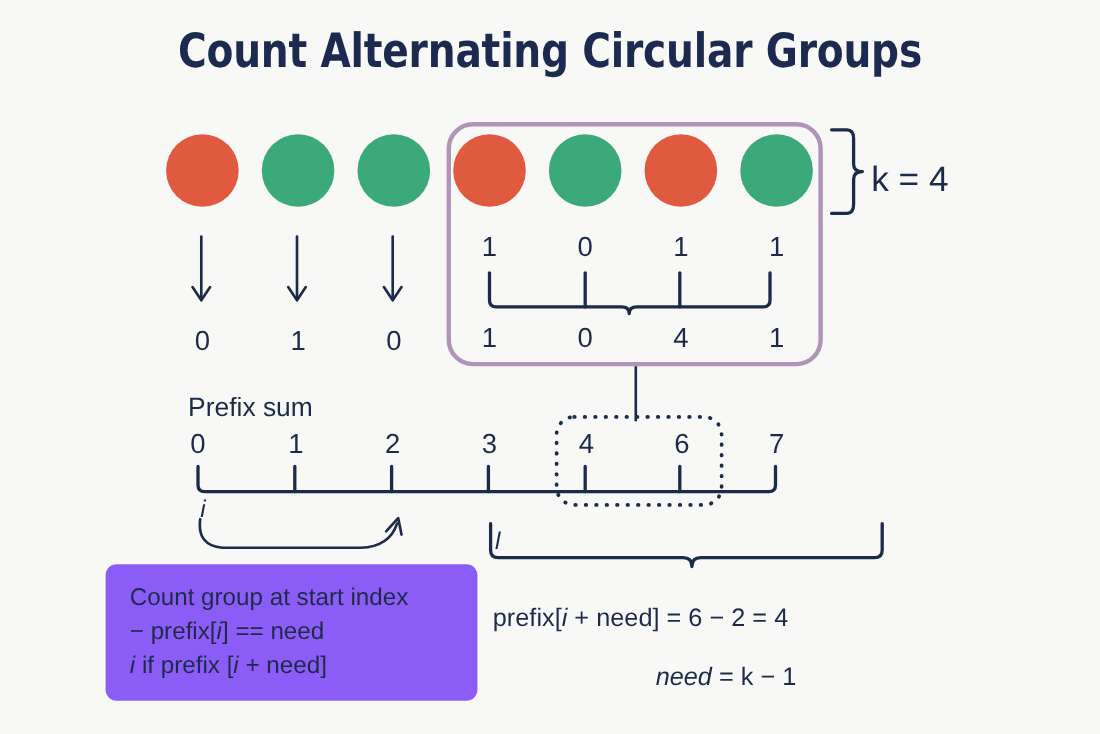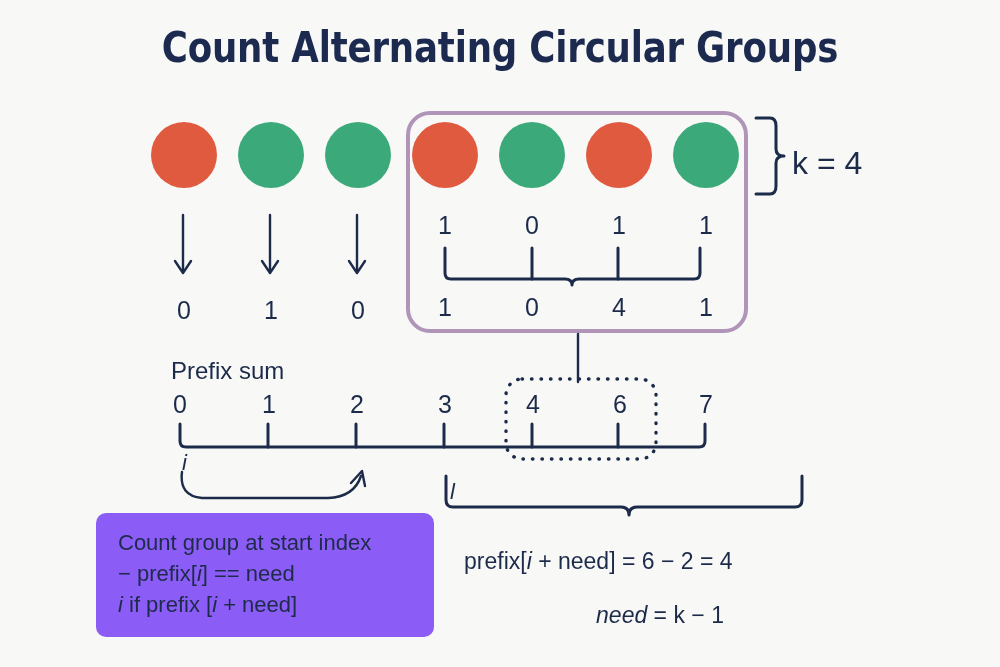--- a/index.html
+++ b/index.html
@@ -207,20 +207,20 @@
   <svg class="abs" style="left:440px;top:474px;" width="370" height="48">
     <path class="stroke" d="M 362 2 L 362 26 Q 362 33 355 33 L 197 33 Q 189 33 189 41 Q 189 33 181 33 L 13 33 Q 6 33 6 26 L 6 2"></path>
   </svg>
 
   <div class="abs" id="callout">
     <div class="line">Count group at start index</div>
     <div class="line"><span>− prefix[</span><span class="it">i</span><span>] == need</span></div>
     <div class="line"><span class="it">i</span><span> if prefix [</span><span class="it">i</span> <span>+ need]</span></div>
   </div>
 
-  <div class="abs eq" style="left:464px;top:548px;width:400px;text-align:left;">
+  <div class="abs eq" style="left:448px;top:548px;width:400px;text-align:left;">
     <span>prefix[</span><span class="it">i</span> <span>+ need]  =  6 − 2 = 4</span>
   </div>
   <div class="abs eq" style="left:460px;top:602px;width:400px;text-align:center;">
     <span class="it">need</span><span> = k − 1</span>
   </div>
 
 </div>
 
 </body></html>

